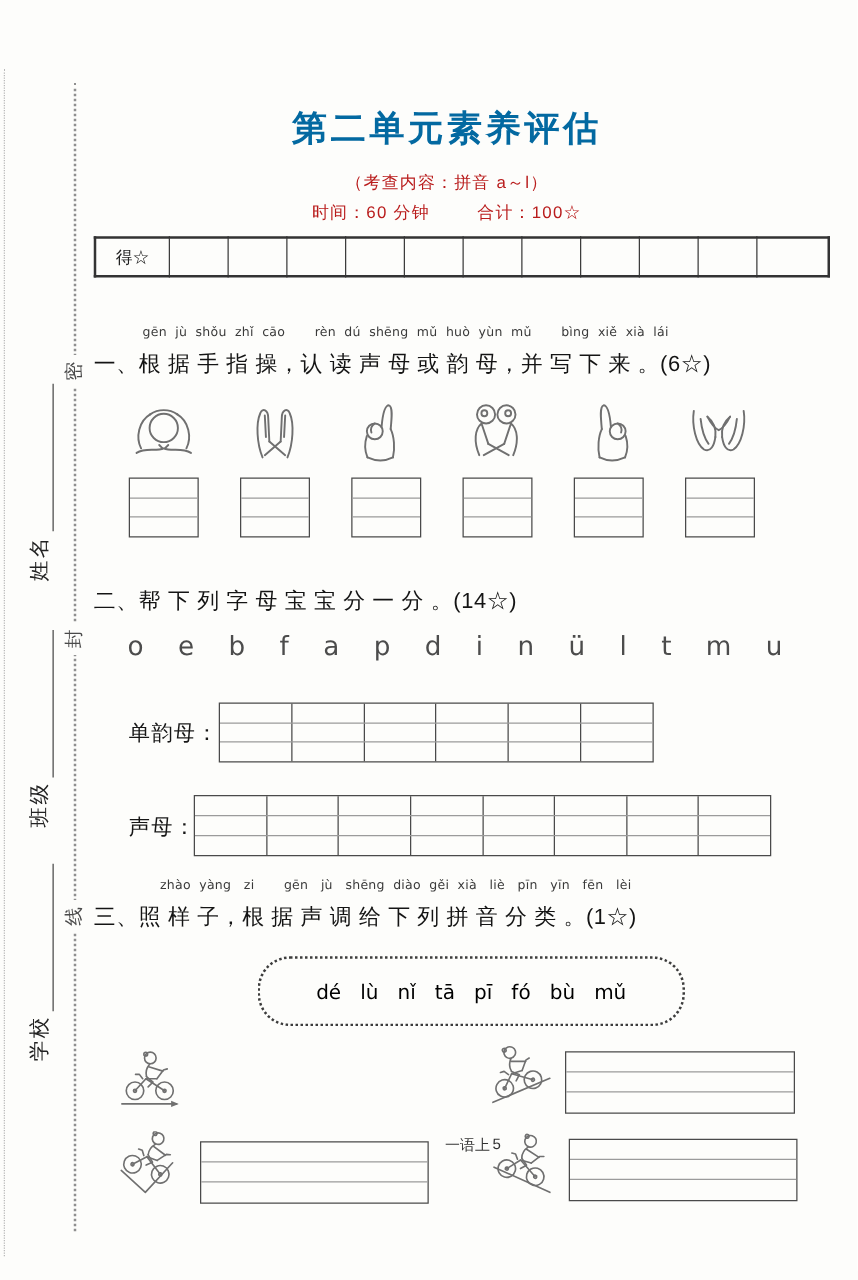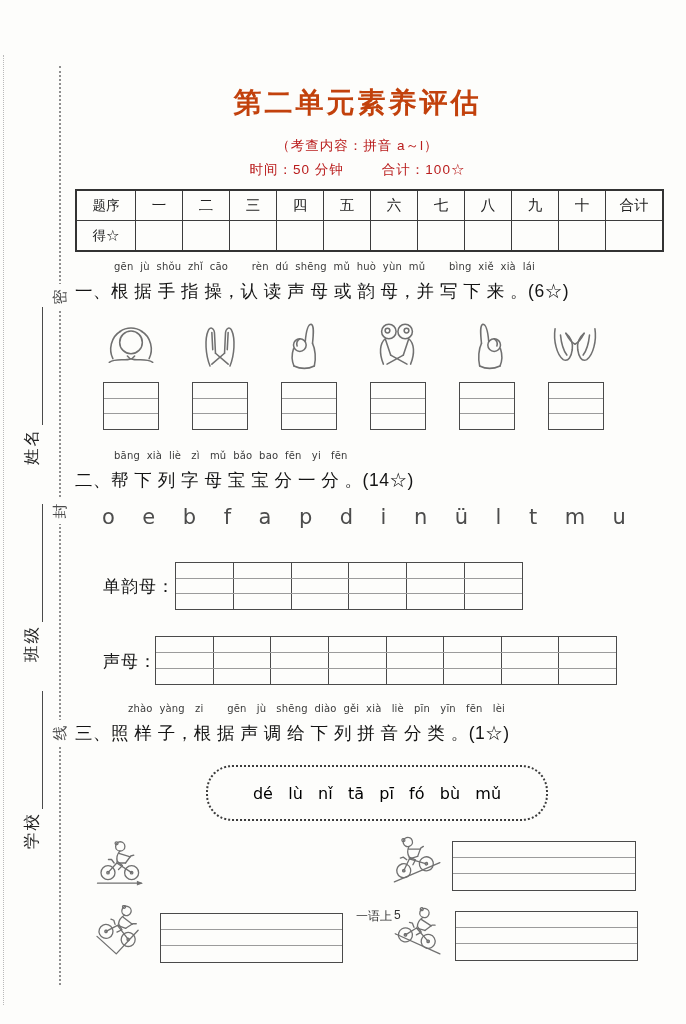--- a/index.html
+++ b/index.html
@@ -10,21 +10,21 @@
   .edge-line { position:absolute; left:3px; top:55px; height:950px; width:0; border-left:1.5px dotted #b9b9b9; }
   .seal-line { position:absolute; left:59px; top:66px; height:919px; width:0; border-left:2px dotted #8f8f8f; }
   .seal-char { position:absolute; left:47px; width:26px; height:26px; transform:rotate(-90deg);
                background:#fdfdfb; color:#4a4a4a; font-size:15px; line-height:26px; text-align:center; }
   .side-field { position:absolute; left:-49px; width:158px; height:26px; transform:rotate(-90deg);
                 display:flex; align-items:flex-end; font-size:16.5px; letter-spacing:2px; color:#222; }
   .side-field .blank { flex:1; border-bottom:1.3px solid #4a4a4a; margin-left:3px; }
 
   
   .title { position:absolute; left:75px; width:565px; top:84px; text-align:center; font-size:28px;
-           font-weight:bold; letter-spacing:3px; color:#c2410c; font-family:"DejaVu Serif", serif; }
+           font-weight:bold; letter-spacing:3px; color:#0369a1; font-family:"DejaVu Serif", serif; }
   .sub { position:absolute; left:75px; width:565px; text-align:center; color:#b91c1c;
          font-size:13.5px; white-space:pre; letter-spacing:1px; }
 
   
   .score-table { position:absolute; left:75px; top:189px; border-collapse:collapse; }
   .score-table td { border:1.2px solid #3c3c3c; text-align:center; font-size:14.5px; height:27px; color:#222; }
   .score-table { border:2px solid #333; }
   .score-table .c0 { width:56px; font-size:13.5px; }
   .score-table .cn { width:44px; }
   .score-table .cl { width:54px; }
@@ -72,38 +72,24 @@
     <span>班级</span>
       <span class="blank"></span>
   </div>
   <div class="side-field" style="top:757px">
     <span>学校</span>
       <span class="blank"></span>
   </div>
 
   <div class="title">第二单元素养评估</div>
   <div class="sub" style="top:137px">（考查内容：拼音 a～l）</div>
-  <div class="sub" style="top:161px">时间：50 分钟        合计：100☆</div>
+  <div class="sub" style="top:161px">时间：60 分钟        合计：100☆</div>
 
   <table class="score-table">
     <tbody>
-        <tr>
-      <td class="c0">题序</td>
-      <td class="cn">一</td>
-      <td class="cn">二</td>
-      <td class="cn">三</td>
-      <td class="cn">四</td>
-      <td class="cn">五</td>
-      <td class="cn">六</td>
-      <td class="cn">七</td>
-      <td class="cn">八</td>
-      <td class="cn">九</td>
-      <td class="cn">十</td>
-      <td class="cl">合计</td>
-    </tr>
     <tr>
       <td class="c0">得☆</td>
       <td class="cn"></td>
       <td class="cn"></td>
       <td class="cn"></td>
       <td class="cn"></td>
       <td class="cn"></td>
       <td class="cn"></td>
       <td class="cn"></td>
       <td class="cn"></td>
@@ -168,21 +154,20 @@
     <path d="M16 20 C17 30 20 38 23 42 M48 20 C47 30 44 38 41 42"></path>
   </svg>
 
   <div class="fourline" style="left:103px;top:382px;width:54px;height:46px"></div>
   <div class="fourline" style="left:192px;top:382px;width:54px;height:46px"></div>
   <div class="fourline" style="left:281px;top:382px;width:54px;height:46px"></div>
   <div class="fourline" style="left:370px;top:382px;width:54px;height:46px"></div>
   <div class="fourline" style="left:459px;top:382px;width:54px;height:46px"></div>
   <div class="fourline" style="left:548px;top:382px;width:54px;height:46px"></div>
 
-  <div class="pinyin-line" style="left:114px;top:450px">bāng  xià  liè   zì   mǔ  bǎo  bao  fēn   yi   fēn</div>
   <div class="q-heading" style="left:75px;top:468px">二、帮 下 列 字 母 宝 宝 分 一 分 。(14☆)</div>
 
   <div class="letters">
     <span>o</span>
     <span>e</span>
     <span>b</span>
     <span>f</span>
     <span>a</span>
     <span>p</span>
     <span>d</span>

